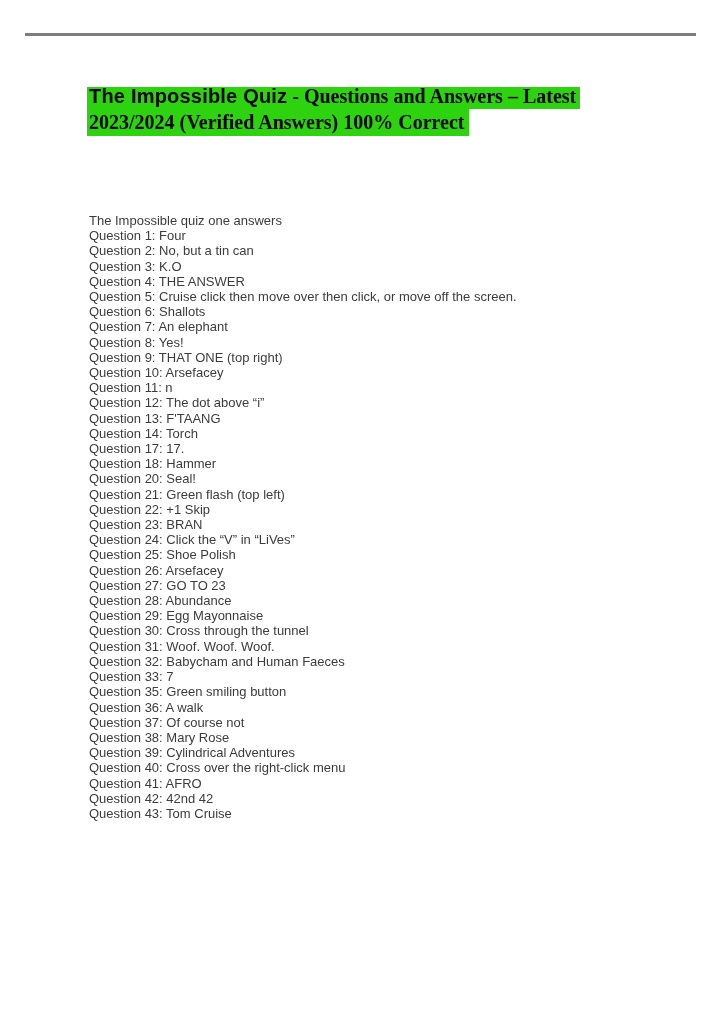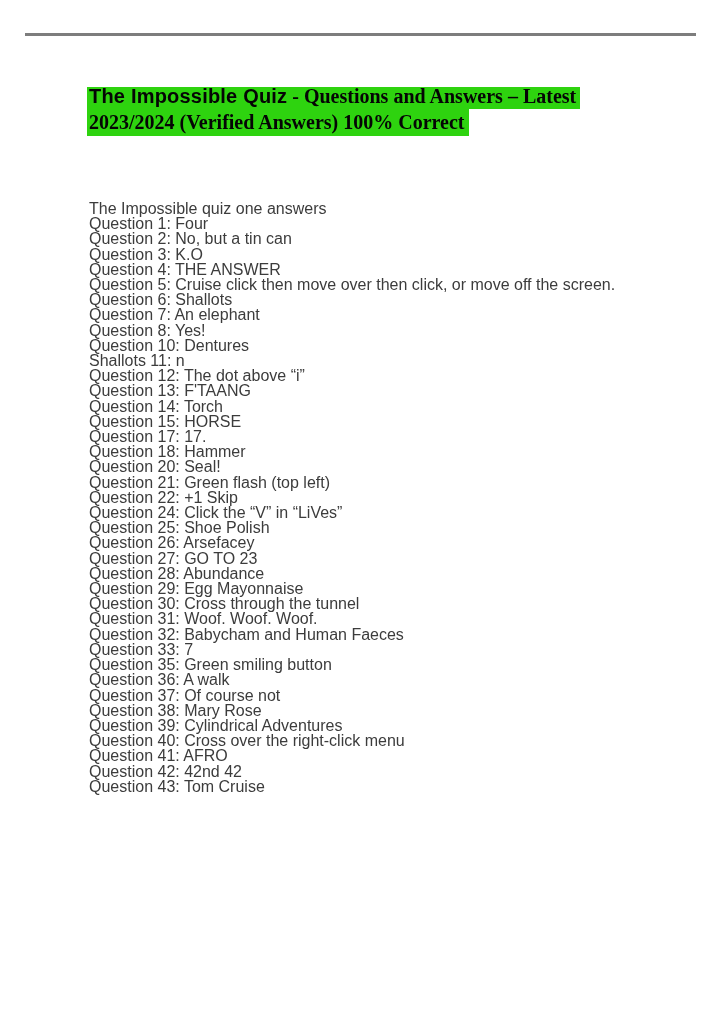--- a/index.html
+++ b/index.html
@@ -45,23 +45,23 @@
     font-size: 20px;
     letter-spacing: 0.2px;
   }
   .title-serif {
     font-family: "Liberation Serif", serif;
     font-size: 20px;
   }
   .content {
     position: absolute;
     left: 89px;
-    top: 201px;
+    top: 213px;
     width: 540px;
-    font-size: 16px;
+    font-size: 13px;
     line-height: 15.2px;
     color: #3c3c3c;
   }
   .line {
     white-space: nowrap;
   }
 </style>
 </head>
 <body>
 
@@ -82,31 +82,32 @@
     <div class="line">The Impossible quiz one answers</div>
     <div id="answer-lines">
         <div class="line">Question 1: Four</div>
         <div class="line">Question 2: No, but a tin can</div>
         <div class="line">Question 3: K.O</div>
         <div class="line">Question 4: THE ANSWER</div>
         <div class="line">Question 5: Cruise click then move over then click, or move off the screen.</div>
         <div class="line">Question 6: Shallots</div>
         <div class="line">Question 7: An elephant</div>
         <div class="line">Question 8: Yes!</div>
-        <div class="line">Question 10: Dentures</div>
-        <div class="line">Shallots 11: n</div>
+        <div class="line">Question 9: THAT ONE (top right)</div>
+        <div class="line">Question 10: Arsefacey</div>
+        <div class="line">Question 11: n</div>
         <div class="line">Question 12: The dot above “i”</div>
         <div class="line">Question 13: F'TAANG</div>
         <div class="line">Question 14: Torch</div>
-        <div class="line">Question 15: HORSE</div>
         <div class="line">Question 17: 17.</div>
         <div class="line">Question 18: Hammer</div>
         <div class="line">Question 20: Seal!</div>
         <div class="line">Question 21: Green flash (top left)</div>
         <div class="line">Question 22: +1 Skip</div>
+        <div class="line">Question 23: BRAN</div>
         <div class="line">Question 24: Click the “V” in “LiVes”</div>
         <div class="line">Question 25: Shoe Polish</div>
         <div class="line">Question 26: Arsefacey</div>
         <div class="line">Question 27: GO TO 23</div>
         <div class="line">Question 28: Abundance</div>
         <div class="line">Question 29: Egg Mayonnaise</div>
         <div class="line">Question 30: Cross through the tunnel</div>
         <div class="line">Question 31: Woof. Woof. Woof.</div>
         <div class="line">Question 32: Babycham and Human Faeces</div>
         <div class="line">Question 33: 7</div>

